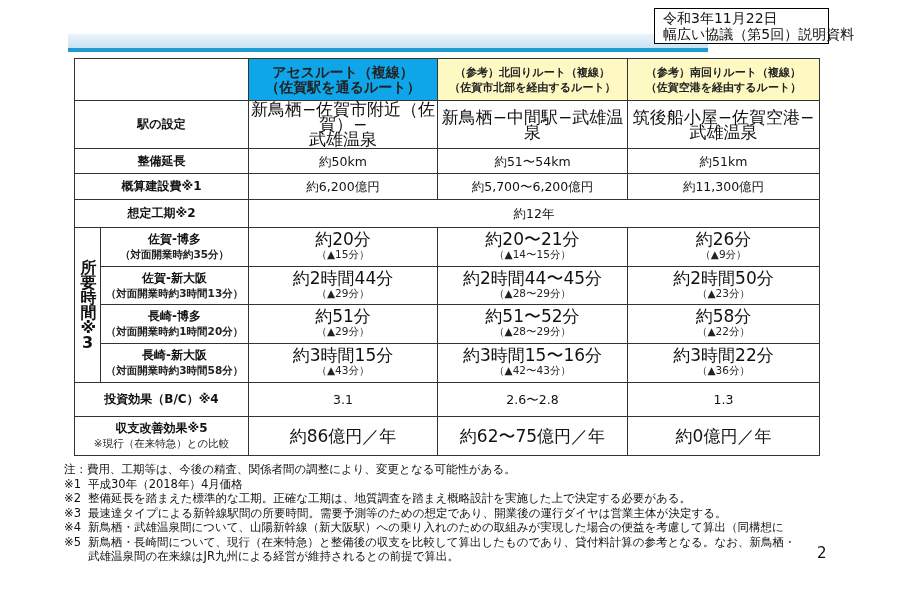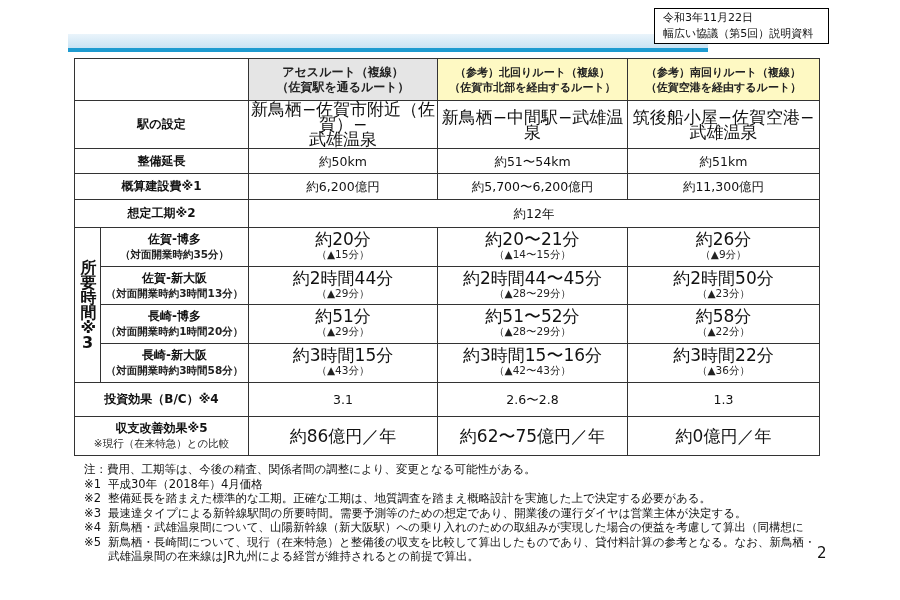--- a/index.html
+++ b/index.html
@@ -1,32 +1,32 @@
 <!DOCTYPE html>
 <html><head>
 <meta charset="utf-8">
 <style>
   html, body { margin:0; padding:0; background:#ffffff; }
   body { width:900px; height:600px; position:relative; overflow:hidden; font-family:"DejaVu Sans", "Liberation Sans", sans-serif; color:#111; }
   .title-bar { position:absolute; left:68px; top:12px; width:640px; height:40px; }
   .title-band { position:absolute; left:0; top:22px; width:640px; height:14px; background:linear-gradient(to bottom,#eaf4fb 0%,#c9e3f4 100%); }
   .title-rule { position:absolute; left:0; top:36px; width:640px; height:4px; background:#1e9bd0; }
   .title-text { position:absolute; left:6px; top:0; font-size:25px; font-weight:bold; color:#2f7fc6; letter-spacing:1px; white-space:nowrap; }
-  .meta-box { position:absolute; left:654px; top:8px; width:175px; height:36px; border:1.5px solid #000; background:#fff; font-size:11px; line-height:16px; padding:1px 8px 0 8px; box-sizing:border-box; }
+  .meta-box { position:absolute; left:654px; top:8px; width:175px; height:36px; border:1.5px solid #000; background:#fff; font-size:14px; line-height:16px; padding:1px 8px 0 8px; box-sizing:border-box; }
   .meta-box div { white-space:nowrap; }
   table.eval { position:absolute; left:74px; top:58px; width:745px; border-collapse:collapse; table-layout:fixed; font-size:12.5px; }
   table.eval td { border:1px solid #333; text-align:center; vertical-align:middle; padding:0; line-height:15px; }
-  .hdr-red { background:#e5e5e5; font-weight:bold; font-size:12px; color:#222; }
+  .hdr-red { background:#0ea5e9; font-weight:bold; font-size:14px; color:#222; }
   .hdr-gray { background:#fef9c3; font-weight:bold; font-size:11px; color:#222; }
   .lab { font-weight:bold; font-size:12px; }
   .sub { font-size:10.5px; font-weight:bold; color:#222; }
   .small { font-size:10.5px; color:#222; }
   .big { font-size:17px; }
   .vlabel { font-weight:bold; font-size:16px; line-height:15px; width:14px; margin:7px auto; word-break:break-all; }
-  .notes { position:absolute; left:84px; top:462px; width:760px; font-size:11.5px; line-height:14.5px; }
+  .notes { position:absolute; left:64px; top:462px; width:760px; font-size:11.5px; line-height:14.5px; }
   .notes .row { white-space:nowrap; }
   .notes .ind { padding-left:24px; }
   .notes .mk { display:inline-block; width:24px; }
   .pageno { position:absolute; left:817px; top:544px; font-size:15px; }
 </style>
 </head>
 <body>
 
 <div class="title-bar">
   <div class="title-band"></div>

